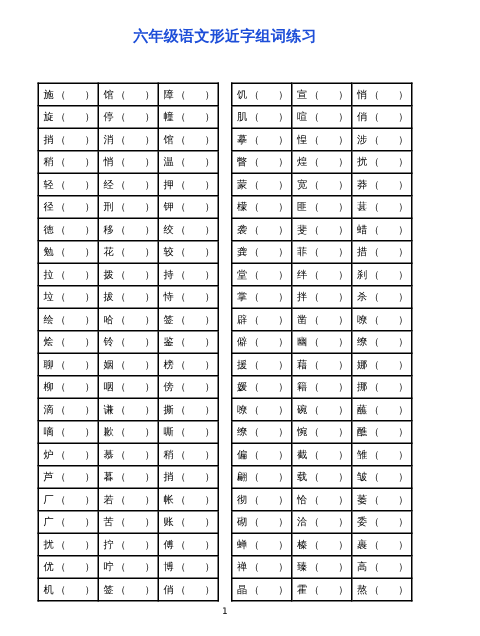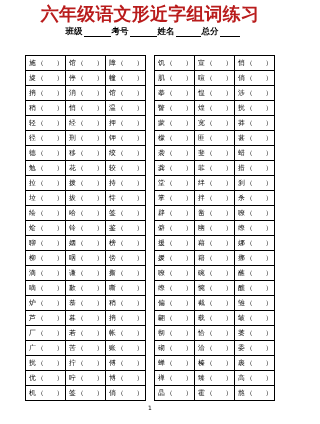--- a/index.html
+++ b/index.html
@@ -16,27 +16,27 @@
     overflow: hidden;
   }
   .page {
     width: 300px;
     height: 424px;
     box-sizing: border-box;
     position: relative;
   }
   .doc-title {
     text-align: center;
-    font-size: 18px;
+    font-size: 10px;
     font-weight: bold;
     letter-spacing: 0.2px;
     margin: 0;
-    padding-top: 6px;
+    padding-top: 17px;
     line-height: 16px;
-    color: #b91c1c;
+    color: #1d4ed8;
   }
   .info-line {
     display: flex;
     justify-content: center;
     align-items: flex-end;
     margin-top: 4px;
     font-size: 8.5px;
     font-weight: bold;
     line-height: 11px;
     padding-left: 6px;
@@ -116,38 +116,20 @@
     color: #000;
   }
 </style>
 </head>
 <body>
 
 <div class="page">
 
   <h1 class="doc-title">六年级语文形近字组词练习</h1>
 
-  <div class="info-line">
-    <span class="info-field">
-      <span class="info-label">班级</span>
-      <span class="info-blank blank-w1"></span>
-    </span>
-    <span class="info-field">
-      <span class="info-label">考号</span>
-      <span class="info-blank blank-w2"></span>
-    </span>
-    <span class="info-field">
-      <span class="info-label">姓名</span>
-      <span class="info-blank blank-w3"></span>
-    </span>
-    <span class="info-field">
-      <span class="info-label">总分</span>
-      <span class="info-blank blank-w4"></span>
-    </span>
-  </div>
 
   <div class="tables-wrap">
     <table class="qtable" id="left-table">
       <tbody>
           <tr>
             <td>
               <div class="cell-inner">
                 <span class="cell-char">施</span>
                 <span class="cell-paren-open">（</span>
                 <span class="cell-paren-close">）</span>

